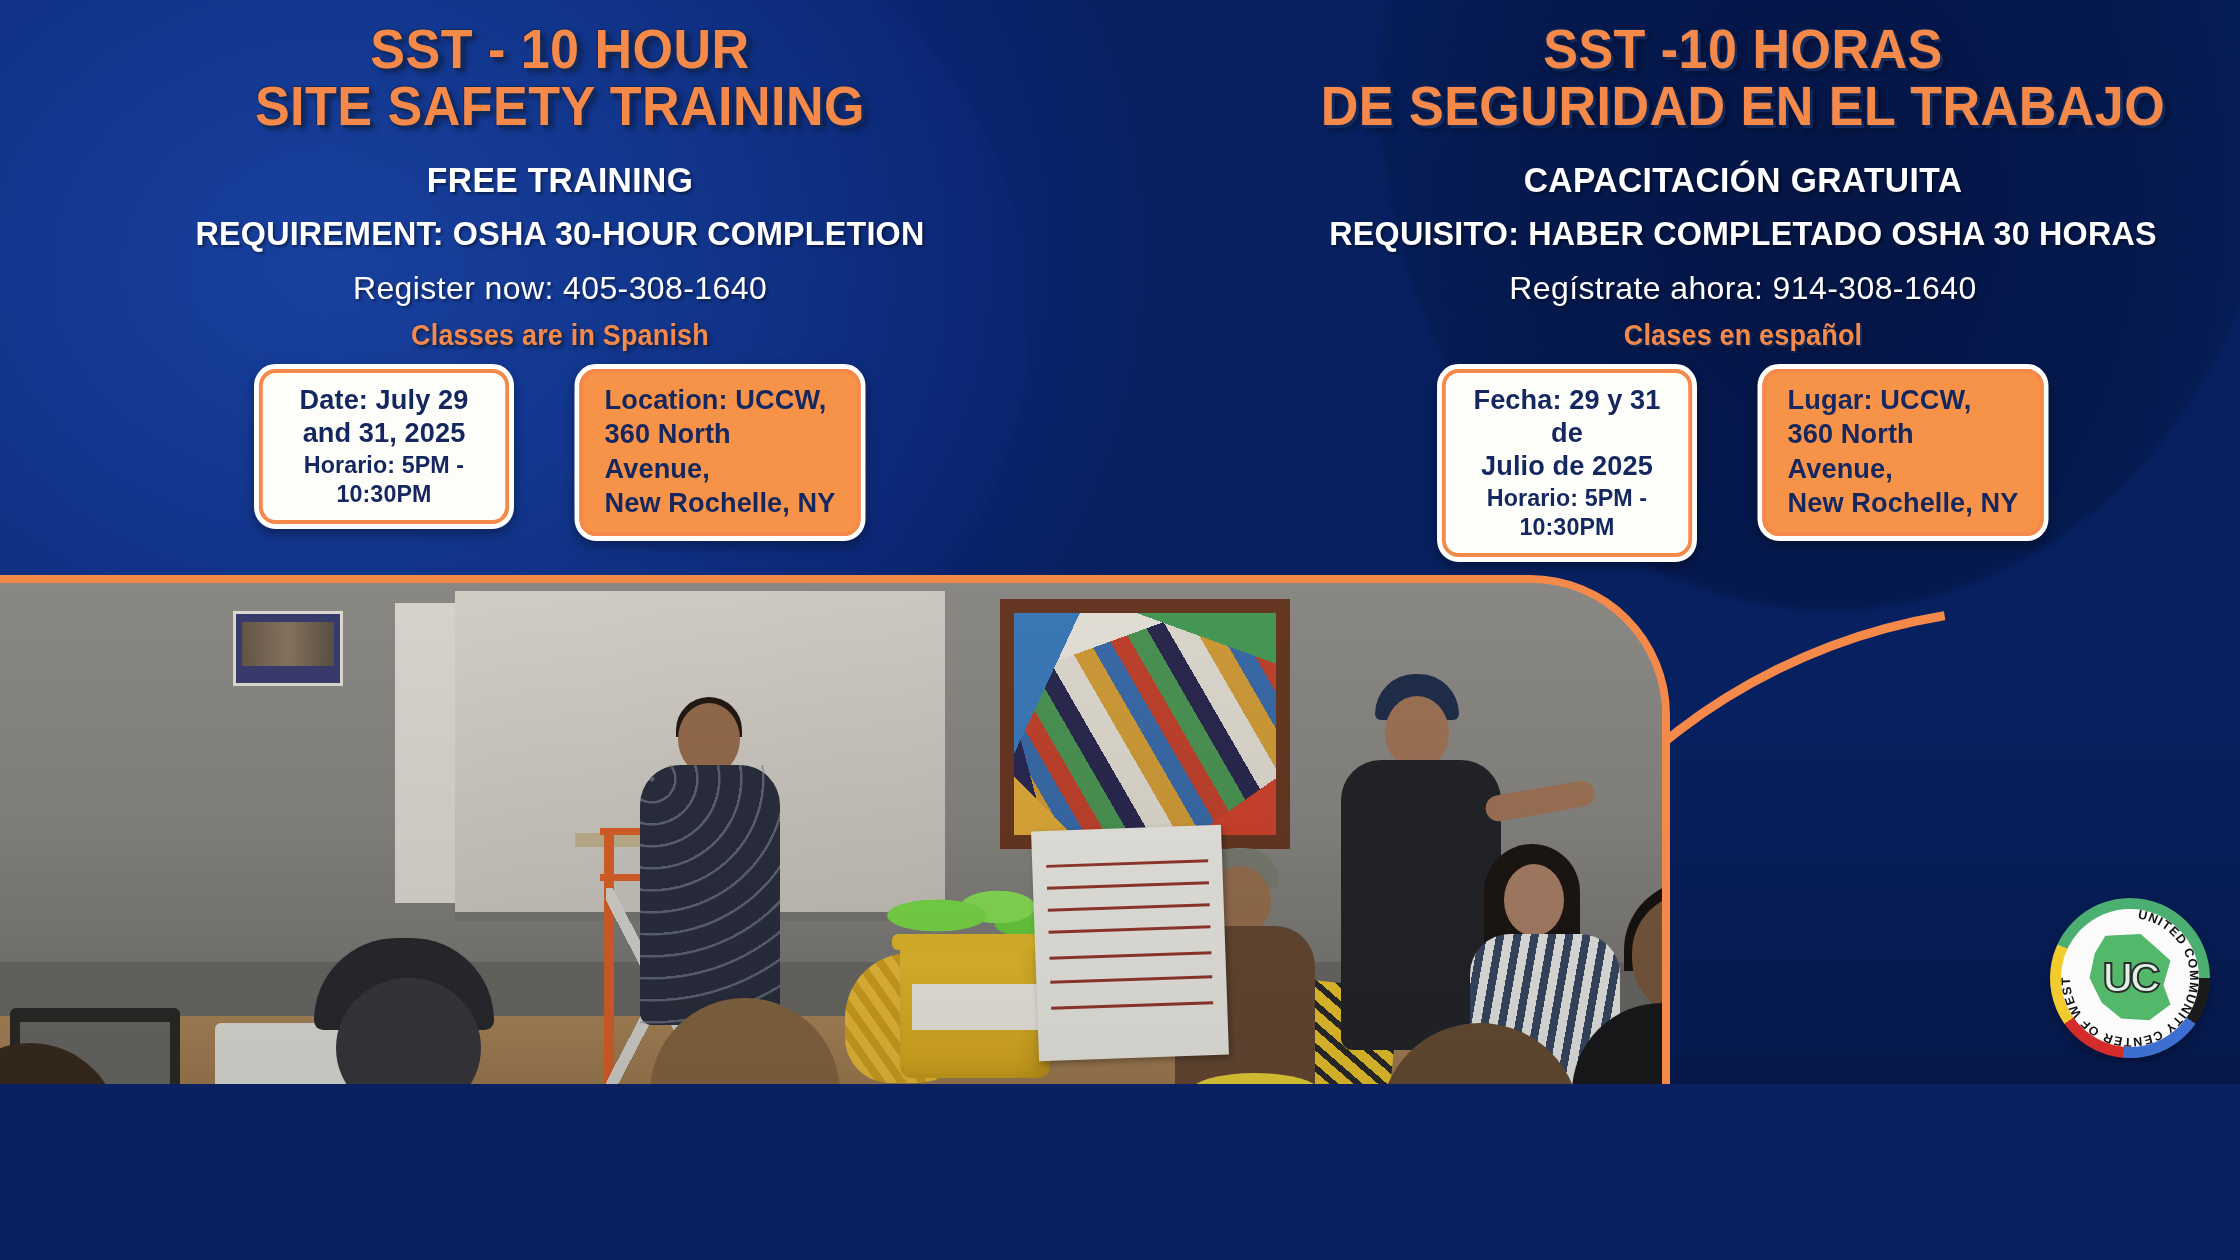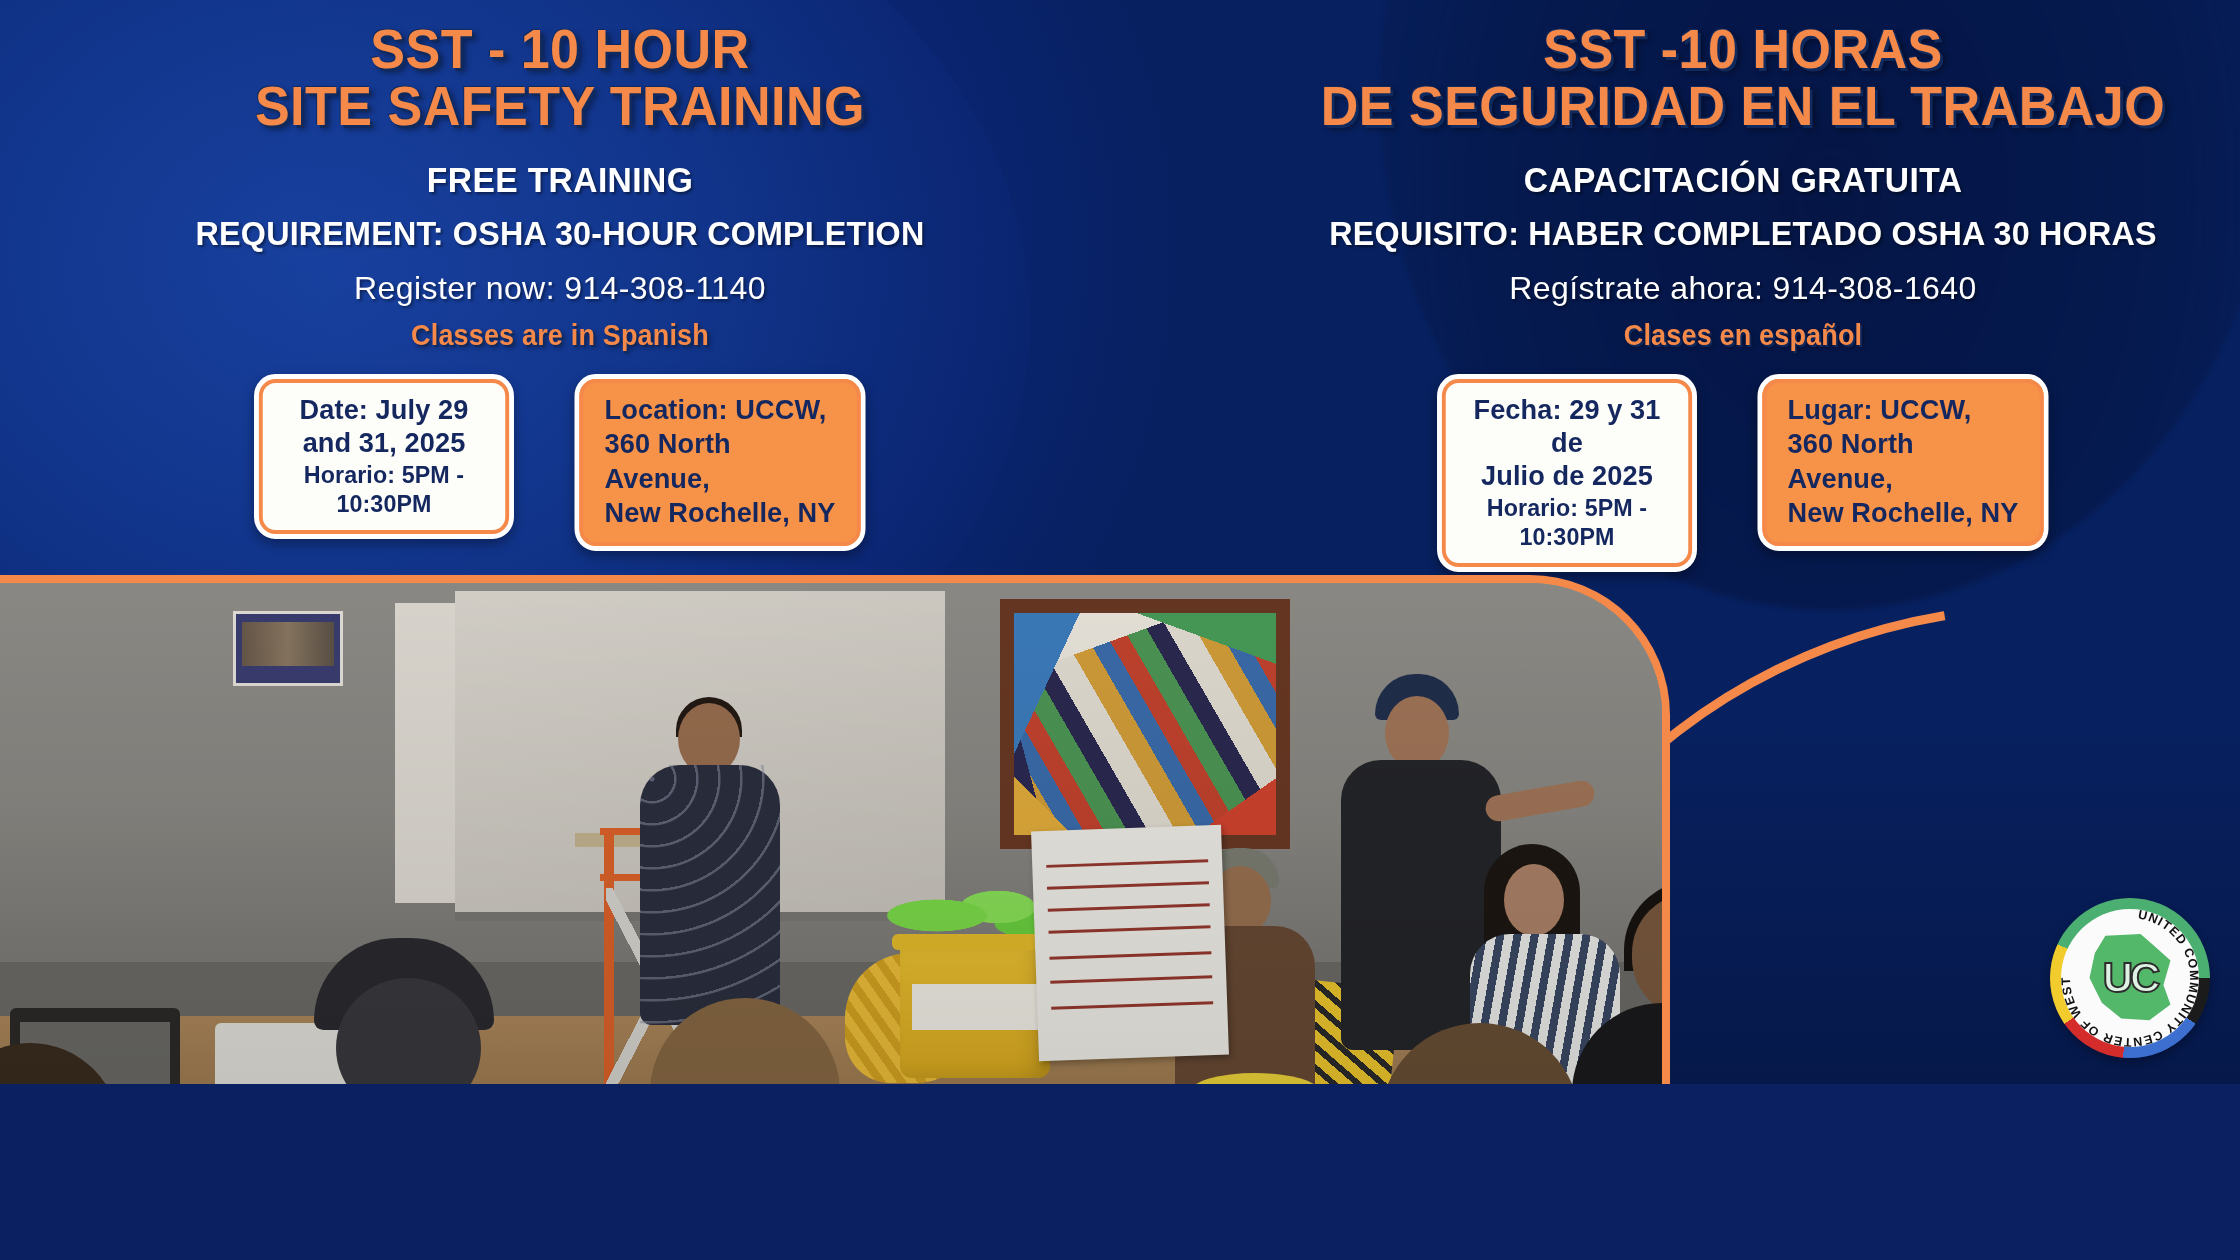--- a/index.html
+++ b/index.html
@@ -82,21 +82,21 @@
     margin-top:12px;
     font-size:29px;font-weight:700;color:#f5894a;
     letter-spacing:.2px;
     transform:scaleX(.93);
     text-shadow:2px 2px 0 #11295a, 3px 3px 5px rgba(0,0,0,.4);
   }
 
   
   .pills{
     display:flex;justify-content:center;align-items:flex-start;
-    gap:52px;margin-top:22px;
+    gap:52px;margin-top:12px;
   }
   .pill{
     border-radius:22px;
     border:5px solid #ffffff;
     outline:4px solid #f5894a;
     outline-offset:-9px;
     padding:14px 20px 16px;
     color:#14275e;
     font-weight:700;
     line-height:1.18;
@@ -277,21 +277,21 @@
   <div class="bg-dark-ellipse"></div>
   <div class="bg-bottom-dark"></div>
 
   <div class="col col-en">
     <div class="headline">
       <span>SST - 10 HOUR</span>
       <span class="l2">SITE SAFETY TRAINING</span>
     </div>
     <div class="sub1">FREE TRAINING</div>
     <div class="sub2">REQUIREMENT: OSHA 30-HOUR COMPLETION</div>
-    <div class="sub3">Register now: 914-308-1140</div>
+    <div class="sub3">Register now: 405-308-1640</div>
     <div class="sub4">Classes are in Spanish</div>
 
     <div class="pills">
       <div class="pill pill-white">
         <span class="big">Date: July 29</span>
         <span class="big">and 31, 2025</span>
         <span class="small">Horario: 5PM - 10:30PM</span>
       </div>
       <div class="pill pill-orange">
         <span class="big">Location: UCCW,</span>

